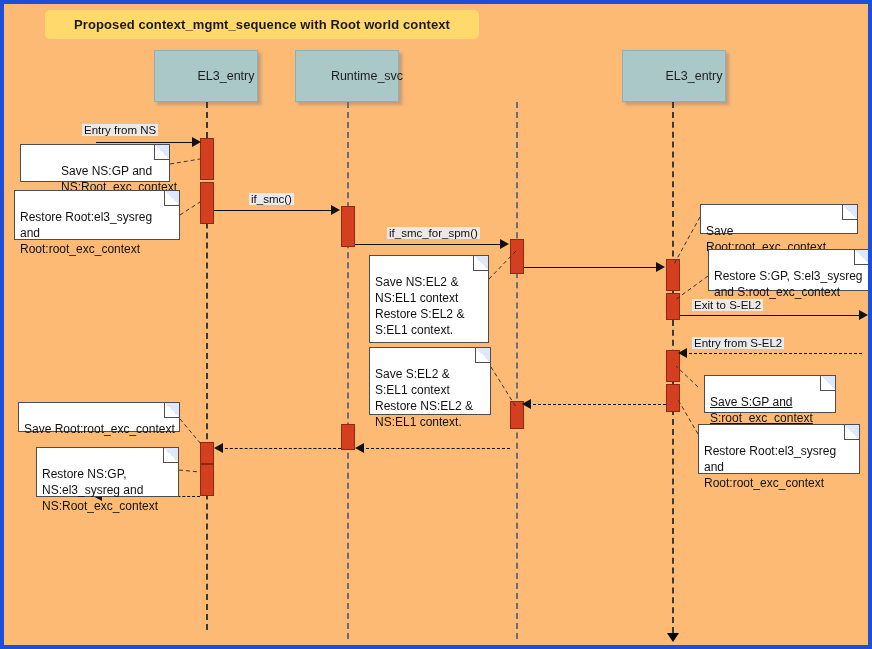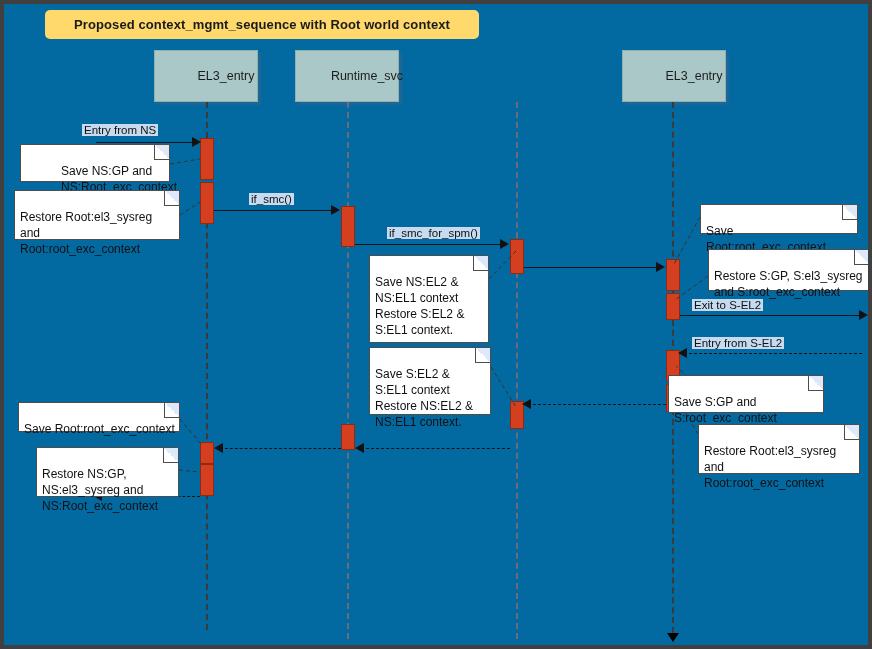--- a/index.html
+++ b/index.html
@@ -1,20 +1,20 @@
 <!DOCTYPE html>
 <html><head>
 <meta charset="utf-8">
 <style>
   html,body{margin:0;padding:0;background:#000;}
   #canvas{
     position:relative;
     width:872px;height:649px;
-    background:#0369a1;
-    border:4px solid #404040;
+    background:#fdba74;
+    border:4px solid #1d4ed8;
     box-sizing:border-box;
     font-family:"Liberation Sans", sans-serif;
     overflow:hidden;
   }
   
   .title-banner{
     position:absolute;
     left:41px;top:6px;width:434px;height:29px;
     background:#ffd96b;
     border-radius:5px;
@@ -227,21 +227,21 @@
   </div>
 
   <div class="note" style="left:365px;top:343px;width:122px;height:68px;">
     <span>Save S:EL2 &amp;
 S:EL1 context
 Restore NS:EL2 &amp;
 NS:EL1 context.</span>
     <span class="fold"></span>
   </div>
 
-  <div class="note" style="left:664px;top:371px;width:156px;height:38px;">
+  <div class="note" style="left:700px;top:371px;width:132px;height:38px;text-decoration:underline;">
     <span>Save S:GP and
 S:root_exc_context</span>
     <span class="fold"></span>
   </div>
 
   <div class="note" style="left:694px;top:420px;width:162px;height:50px;">
     <span>Restore Root:el3_sysreg
 and
 Root:root_exc_context</span>
     <span class="fold"></span>

